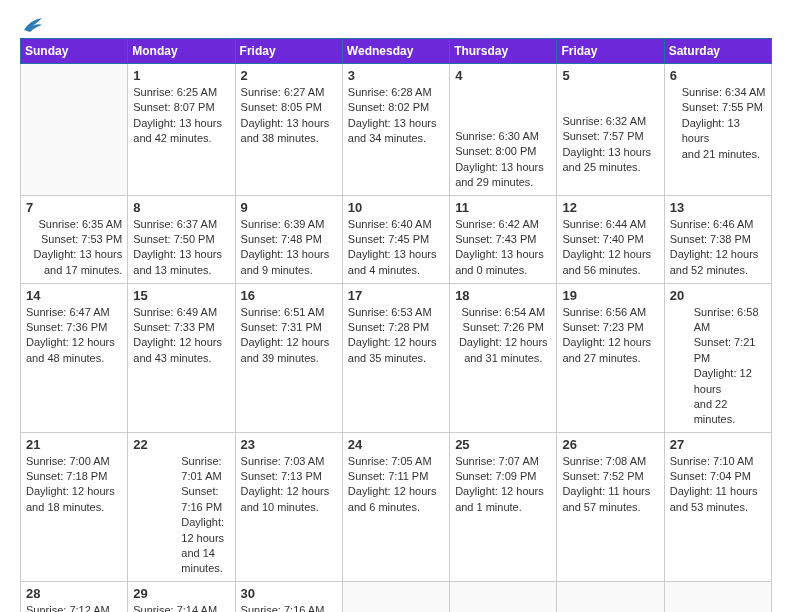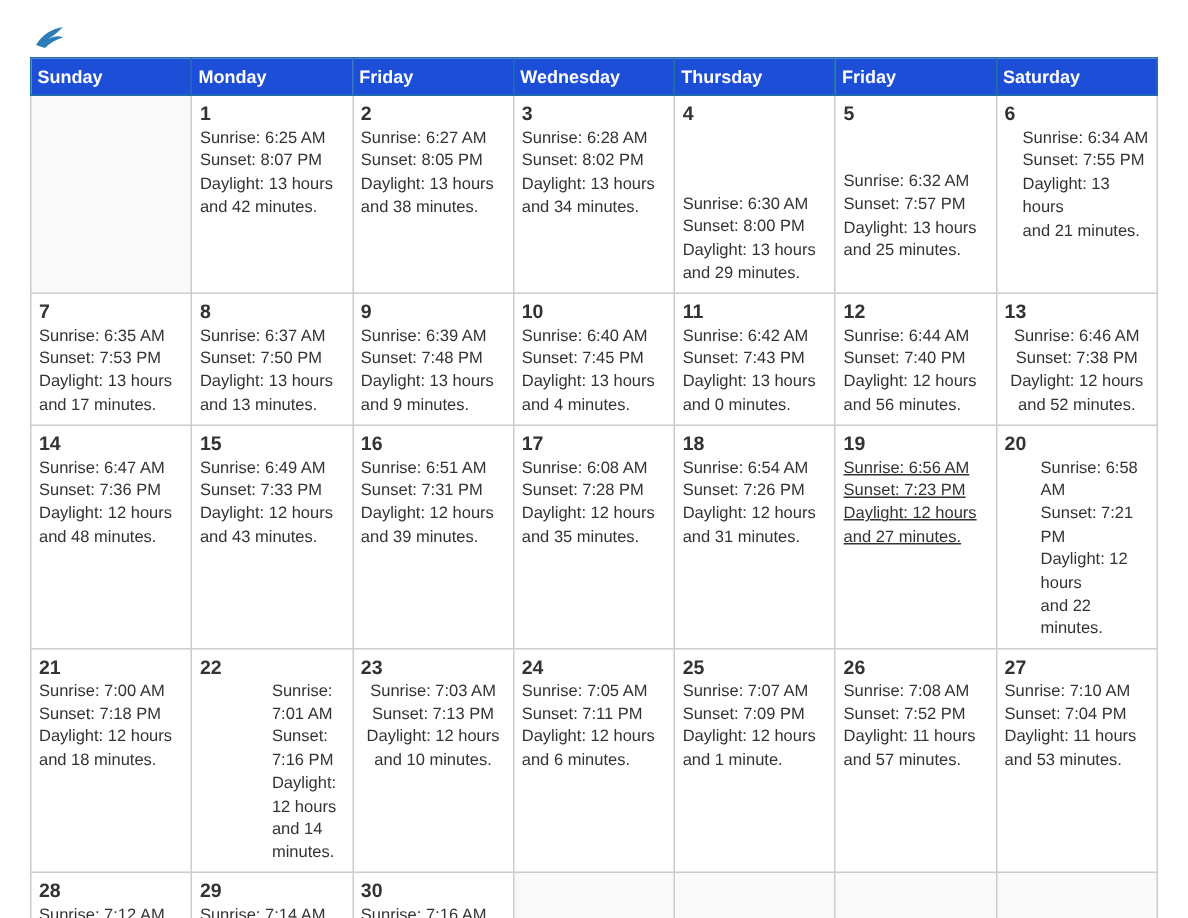--- a/index.html
+++ b/index.html
@@ -61,21 +61,21 @@
       color: #555;
     }
     .calendar {
       flex: 1;
       border: 1px solid #ccc;
       border-collapse: collapse;
       width: 100%;
       table-layout: fixed;
     }
     .calendar th {
-      background: #1d4ed8;
+      background: #6d28d9;
       color: #fff;
       font-size: 12px;
       font-weight: bold;
       padding: 5px 4px;
       text-align: left;
       border: 1px solid #2070a6;
     }
     .calendar td {
       border: 1px solid #ccc;
       vertical-align: top;
@@ -178,21 +178,21 @@
             <span class="day-num">6</span>
             <div class="day-info" style="white-space: pre-line; margin-left: 12px;">Sunrise: 6:34 AM
 Sunset: 7:55 PM
 Daylight: 13 hours
 and 21 minutes.</div>
           </td>
         </tr>
         <tr>
           <td>
             <span class="day-num">7</span>
-            <div class="day-info" style="white-space: pre-line;">Sunrise: 6:35 AM
+            <div class="day-info" style="white-space: pre-line; text-align: right;">Sunrise: 6:35 AM
 Sunset: 7:53 PM
 Daylight: 13 hours
 and 17 minutes.</div>
           </td>
           <td>
             <span class="day-num">8</span>
             <div class="day-info" style="white-space: pre-line;">Sunrise: 6:37 AM
 Sunset: 7:50 PM
 Daylight: 13 hours
 and 13 minutes.</div>
@@ -220,21 +220,21 @@
           </td>
           <td>
             <span class="day-num">12</span>
             <div class="day-info" style="white-space: pre-line;">Sunrise: 6:44 AM
 Sunset: 7:40 PM
 Daylight: 12 hours
 and 56 minutes.</div>
           </td>
           <td>
             <span class="day-num">13</span>
-            <div class="day-info" style="white-space: pre-line; text-align: center;">Sunrise: 6:46 AM
+            <div class="day-info" style="white-space: pre-line;">Sunrise: 6:46 AM
 Sunset: 7:38 PM
 Daylight: 12 hours
 and 52 minutes.</div>
           </td>
         </tr>
         <tr>
           <td>
             <span class="day-num">14</span>
             <div class="day-info" style="white-space: pre-line;">Sunrise: 6:47 AM
 Sunset: 7:36 PM
@@ -250,35 +250,35 @@
           </td>
           <td>
             <span class="day-num">16</span>
             <div class="day-info" style="white-space: pre-line;">Sunrise: 6:51 AM
 Sunset: 7:31 PM
 Daylight: 12 hours
 and 39 minutes.</div>
           </td>
           <td>
             <span class="day-num">17</span>
-            <div class="day-info" style="white-space: pre-line;">Sunrise: 6:08 AM
+            <div class="day-info" style="white-space: pre-line;">Sunrise: 6:53 AM
 Sunset: 7:28 PM
 Daylight: 12 hours
 and 35 minutes.</div>
           </td>
           <td>
             <span class="day-num">18</span>
-            <div class="day-info" style="white-space: pre-line;">Sunrise: 6:54 AM
+            <div class="day-info" style="white-space: pre-line; text-align: center;">Sunrise: 6:54 AM
 Sunset: 7:26 PM
 Daylight: 12 hours
 and 31 minutes.</div>
           </td>
           <td>
             <span class="day-num">19</span>
-            <div class="day-info" style="white-space: pre-line; text-decoration: underline;">Sunrise: 6:56 AM
+            <div class="day-info" style="white-space: pre-line;">Sunrise: 6:56 AM
 Sunset: 7:23 PM
 Daylight: 12 hours
 and 27 minutes.</div>
           </td>
           <td>
             <span class="day-num">20</span>
             <div class="day-info" style="white-space: pre-line; margin-left: 24px;">Sunrise: 6:58 AM
 Sunset: 7:21 PM
 Daylight: 12 hours
 and 22 minutes.</div>
@@ -294,21 +294,21 @@
           </td>
           <td>
             <span class="day-num">22</span>
             <div class="day-info" style="white-space: pre-line; margin-left: 48px;">Sunrise: 7:01 AM
 Sunset: 7:16 PM
 Daylight: 12 hours
 and 14 minutes.</div>
           </td>
           <td>
             <span class="day-num">23</span>
-            <div class="day-info" style="white-space: pre-line; text-align: center;">Sunrise: 7:03 AM
+            <div class="day-info" style="white-space: pre-line;">Sunrise: 7:03 AM
 Sunset: 7:13 PM
 Daylight: 12 hours
 and 10 minutes.</div>
           </td>
           <td>
             <span class="day-num">24</span>
             <div class="day-info" style="white-space: pre-line;">Sunrise: 7:05 AM
 Sunset: 7:11 PM
 Daylight: 12 hours
 and 6 minutes.</div>

